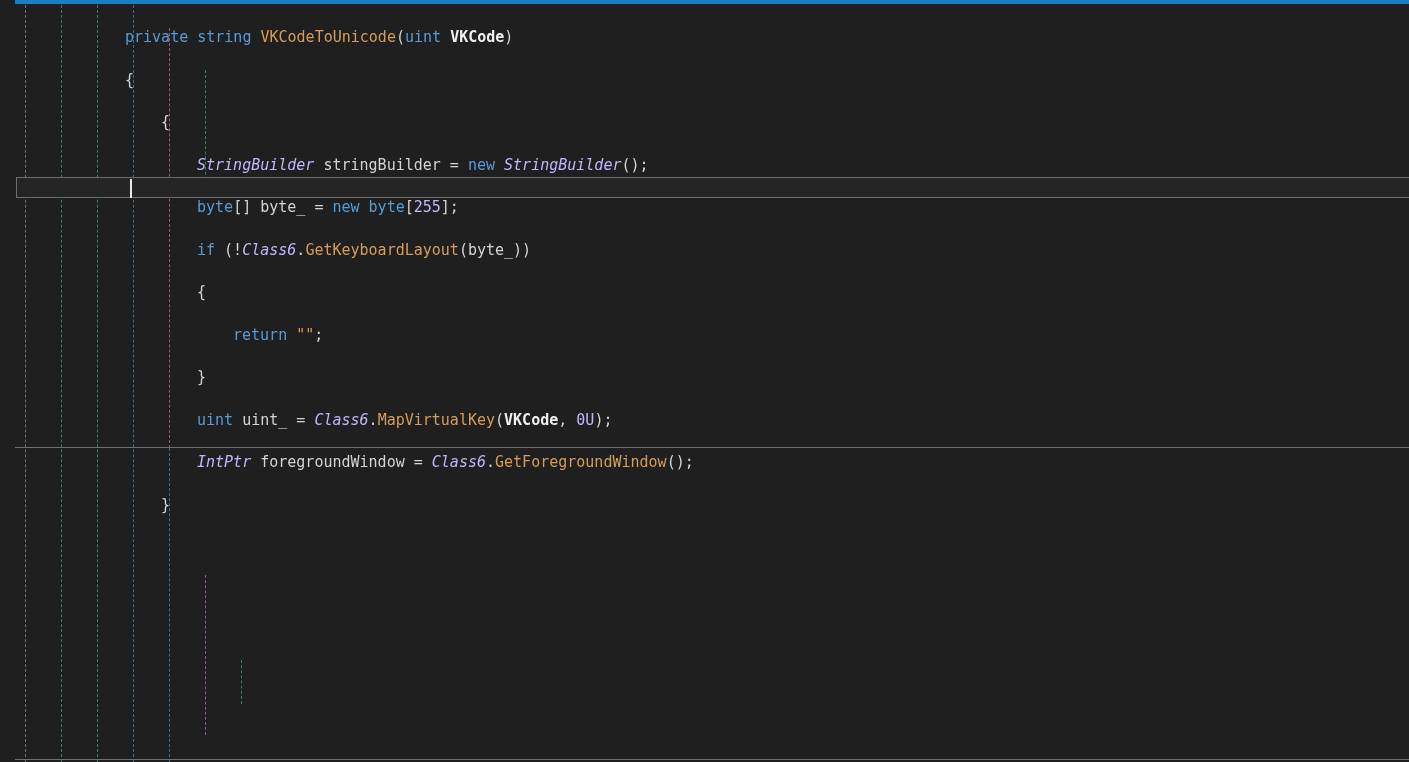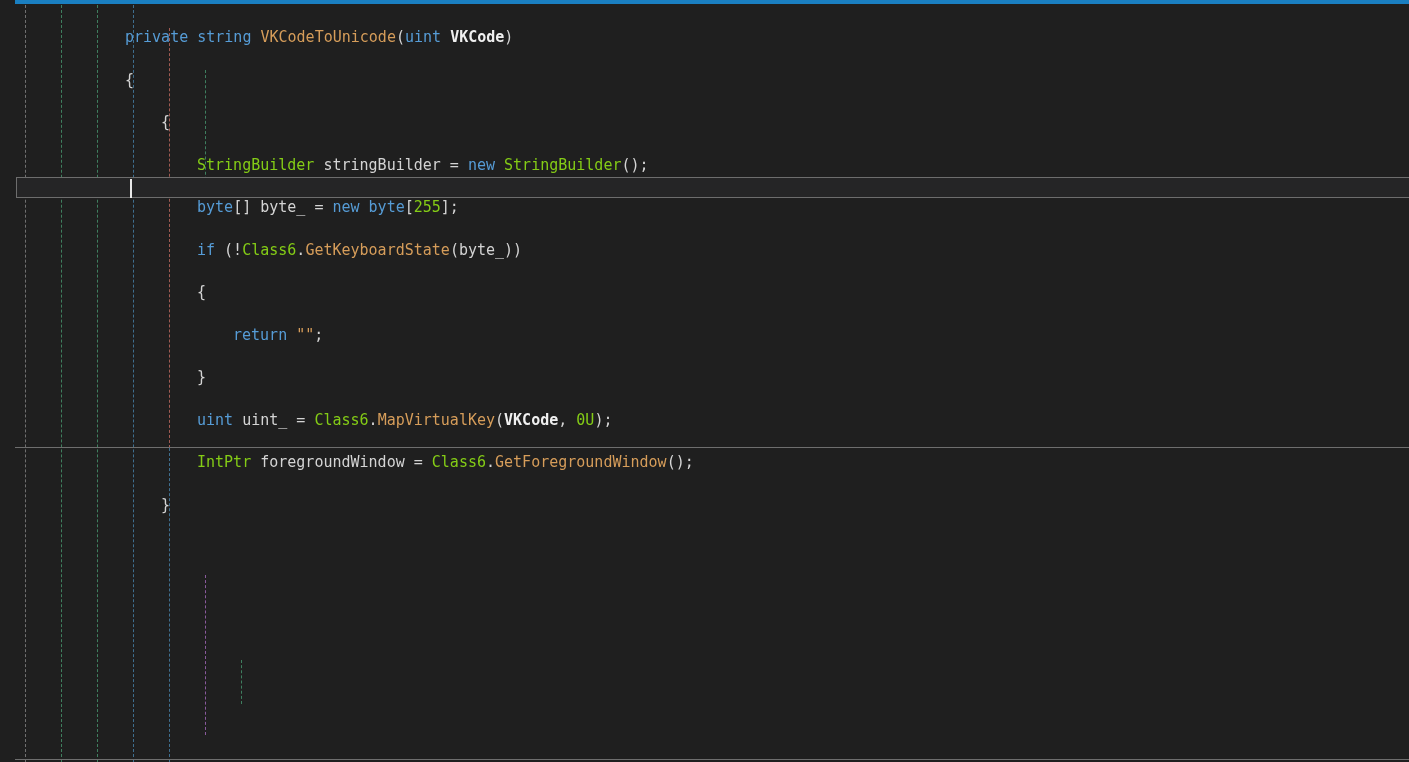--- a/index.html
+++ b/index.html
@@ -43,23 +43,23 @@
     position:absolute;left:0;top:0;width:1409px;
     z-index:3;
     font-size:15px;line-height:21.25px;
     white-space:pre;
     color:#d4d4d4;
     letter-spacing:0px;
   }
   .ln{display:block;height:21.25px;white-space:pre;}
   
   .kw  {color:#569cd6;}            
-  .typ {color:#84cc16;}            
+  .typ {color:#c4b5fd;font-style:italic;}            
   .mth {color:#d69d5a;}            
-  .num {color:#84cc16;text-align:right;}            
+  .num {color:#c4b5fd;text-align:right;}            
   .str {color:#d69d5a;}            
   .par {color:#f0f0f0;font-weight:bold;} 
   .pln {color:#d4d4d4;}
 </style>
 </head>
 <body>
 
 <div id="editor">
 
   <div class="top-bar"></div>
@@ -81,21 +81,21 @@
 
   <div class="cur-line" style="top: 177px; width: 1407px; left: 1px;"></div>
   <div class="caret" style="left:115px;top:179px;"></div>
 
   <div class="code" style="top:6px;">
 <span class="ln"><span style="padding-left:110px"></span><span class="kw">private</span> <span class="kw">string</span> <span class="mth">VKCodeToUnicode</span><span class="pln">(</span><span class="kw">uint</span> <span class="par">VKCode</span><span class="pln">)</span></span>
 <span class="ln"><span style="padding-left:110px"></span><span class="pln">{</span></span>
 <span class="ln"><span style="padding-left:146px"></span><span class="pln">{</span></span>
 <span class="ln"><span style="padding-left:182px"></span><span class="typ">StringBuilder</span> <span class="pln">stringBuilder = </span><span class="kw">new</span> <span class="typ">StringBuilder</span><span class="pln">();</span></span>
 <span class="ln"><span style="padding-left:182px"></span><span class="kw">byte</span><span class="pln">[] byte_ = </span><span class="kw">new</span> <span class="kw">byte</span><span class="pln">[</span><span class="num">255</span><span class="pln">];</span></span>
-<span class="ln"><span style="padding-left:182px"></span><span class="kw">if</span> <span class="pln">(!</span><span class="typ">Class6</span><span class="pln">.</span><span class="mth">GetKeyboardState</span><span class="pln">(byte_))</span></span>
+<span class="ln"><span style="padding-left:182px"></span><span class="kw">if</span> <span class="pln">(!</span><span class="typ">Class6</span><span class="pln">.</span><span class="mth">GetKeyboardLayout</span><span class="pln">(byte_))</span></span>
 <span class="ln"><span style="padding-left:182px"></span><span class="pln">{</span></span>
 <span class="ln"><span style="padding-left:218px"></span><span class="kw">return</span> <span class="str">""</span><span class="pln">;</span></span>
 <span class="ln"><span style="padding-left:182px"></span><span class="pln">}</span></span>
 <span class="ln"><span style="padding-left:182px"></span><span class="kw">uint</span> <span class="pln">uint_ = </span><span class="typ">Class6</span><span class="pln">.</span><span class="mth">MapVirtualKey</span><span class="pln">(</span><span class="par">VKCode</span><span class="pln">, </span><span class="num">0U</span><span class="pln">);</span></span>
 <span class="ln"><span style="padding-left:182px"></span><span class="typ">IntPtr</span> <span class="pln">foregroundWindow = </span><span class="typ">Class6</span><span class="pln">.</span><span class="mth">GetForegroundWindow</span><span class="pln">();</span></span>
 <span class="ln"><span style="padding-left:146px"></span><span class="pln">}</span></span>
 
 
 
 

